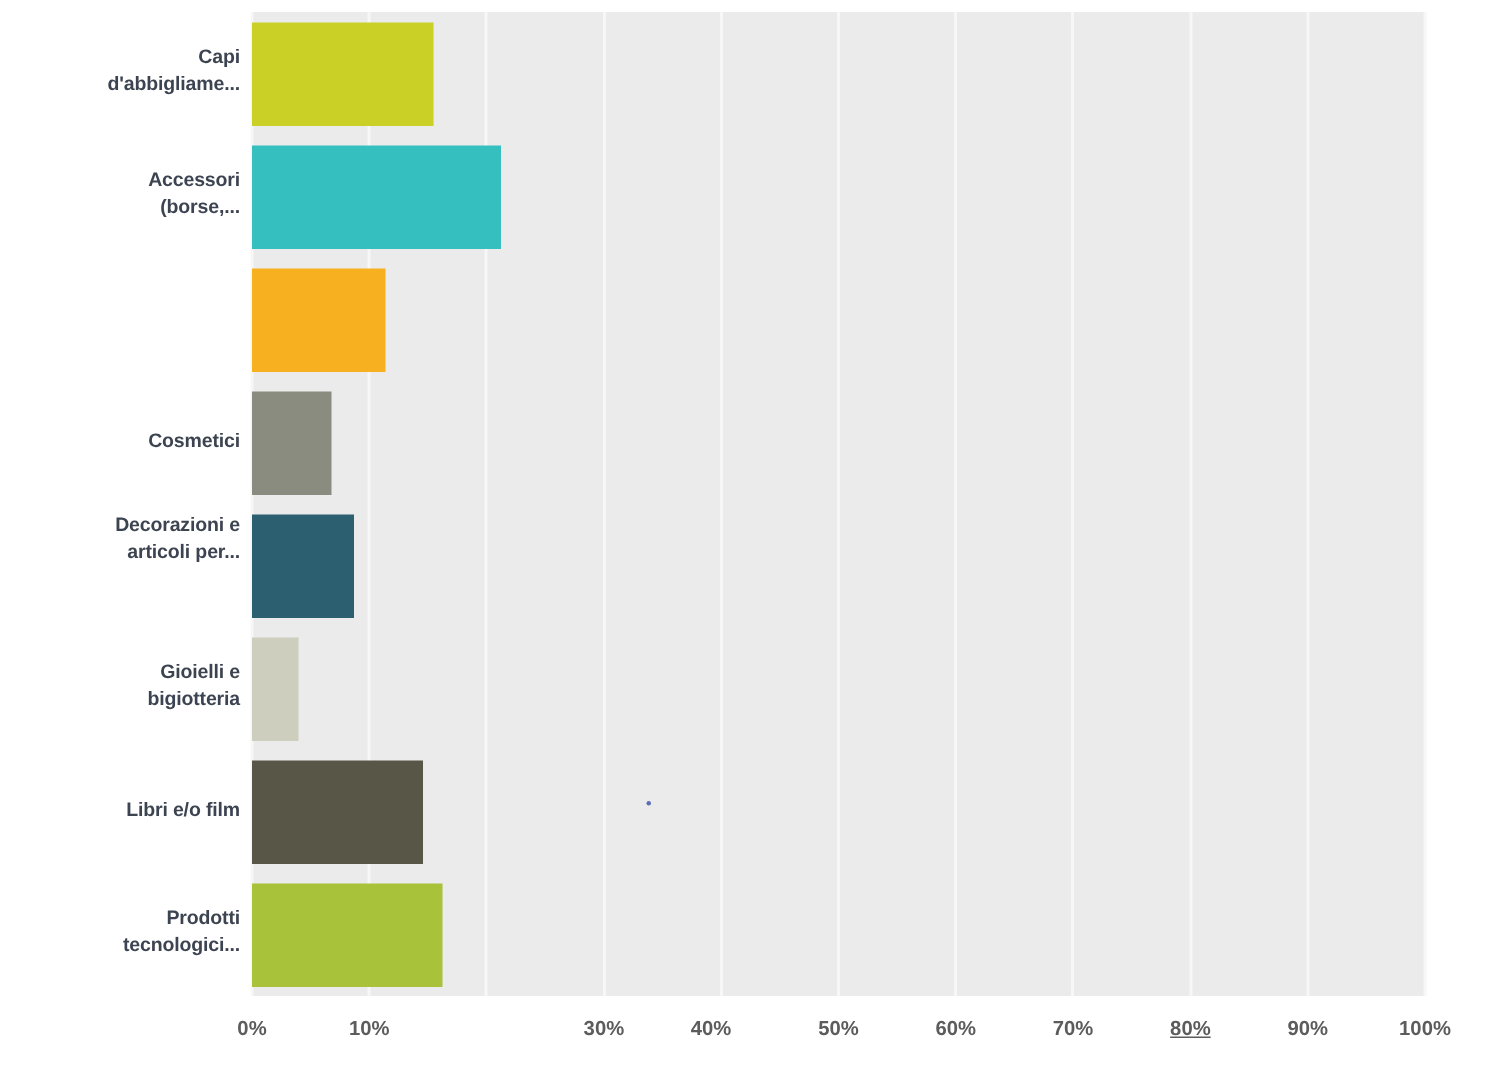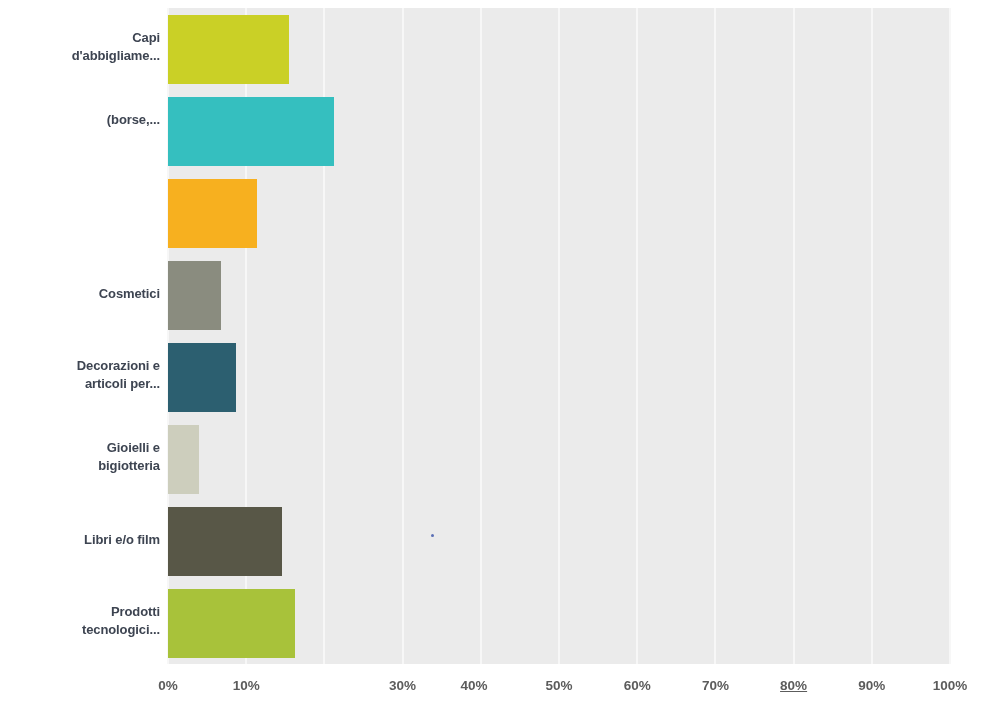--- a/index.html
+++ b/index.html
@@ -158,26 +158,27 @@
       </div>
     <div class="artifact-dot" style="left:263px; top:526px;"></div>
   </div>
 
   <div class="cat-labels">
       <div class="cat-label" style="top: 21px;">
         <div>Capi</div>
         <div>d'abbigliame...</div>
       </div>
       <div class="cat-label" style="top: 103px;">
+        <div>Accessori</div>
         <div>(borse,...</div>
       </div>
       <div class="cat-label" style="top: 277px;">
         <div>Cosmetici</div>
       </div>
-      <div class="cat-label" style="top: 349px;">
+      <div class="cat-label" style="top: 333px;">
         <div>Decorazioni e</div>
         <div>articoli per...</div>
       </div>
       <div class="cat-label" style="top: 431px;">
         <div>Gioielli e</div>
         <div>bigiotteria</div>
       </div>
       <div class="cat-label" style="top: 523px;">
         <div>Libri e/o film</div>
       </div>

